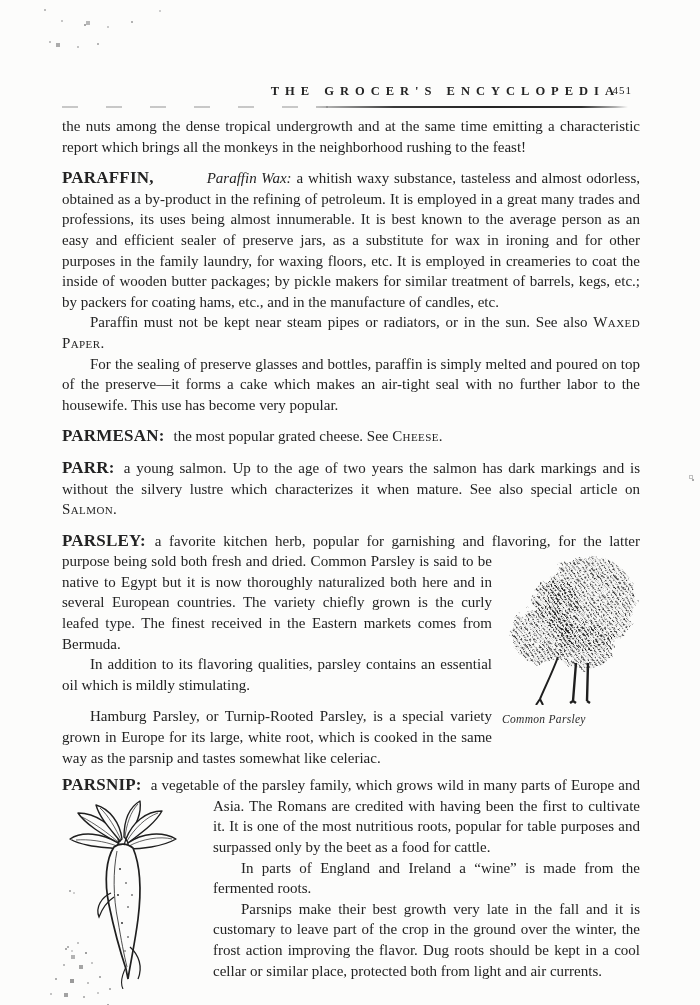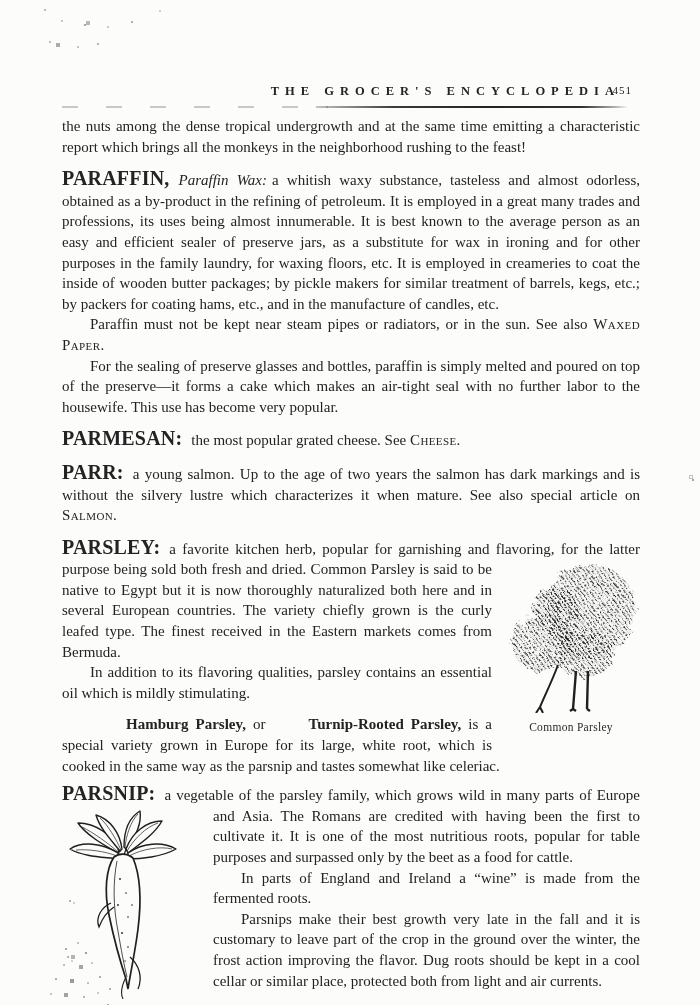--- a/index.html
+++ b/index.html
@@ -33,34 +33,34 @@
   }
   .header-rule::after {
     content:""; position:absolute; left:44%; top:0.5px; width:54%; height:2.2px;
     background:linear-gradient(90deg,rgba(90,90,90,.35),#3a3a3a 25%,#242424 55%,#2e2e2e 85%,rgba(90,90,90,.45) 96%,transparent);
   }
   
   p { margin:0; text-align:justify; font-size:15px; line-height:20.6px; }
   .gap    { margin-top:11px; }
   .gap-lg { margin-top:7px; }
   .indent { text-indent:28px; }
-  .headword { font-weight:bold; font-size:20px; letter-spacing:.2px; margin-right:9px;font-family:Liberation Serif, serif; }
-  .variant  { font-style:italic; margin-right:5px; }
+  .headword { font-weight:bold; font-size:17px; letter-spacing:.2px; margin-right:9px;font-family:Liberation Serif, serif; }
+  .variant  { font-style:italic; margin-right:5px;margin-left:44px; }
   .sc { font-variant:small-caps; letter-spacing:.4px; }
-  .bold { font-weight:bold;margin-left:36px; }
+  .bold { font-weight:normal; }
   
   .parsley-figure {
     float:right; width:138px; margin:2px 0 3px 10px; text-align:center;
   }
   .parsnip-figure {
     float:left; width:122px; margin:3px 29px 4px 0;
   }
   .figure-caption {
     display:block; font-size:11.5px; line-height:14px; margin-top:1px;
-    text-align:center; letter-spacing:.3px; color:#2a2a2a;
+    text-align:left; letter-spacing:.3px; color:#2a2a2a;font-style:italic;
   }
   .clear { clear:both; }
   
   .noise { position:absolute; width:2px; height:2px; background:transparent; }
   .noise-top-left { left:30px; top:6px;
     box-shadow: 14px 3px 0 #bdbdbd, 31px 14px 0 #c6c6c6, 54px 18px 0 #a8a8a8,
       57px 16px 0 1px #b8b8b8, 77px 20px 0 #cacaca, 101px 15px 0 #b2b2b2,
       129px 4px 0 #cecece, 19px 35px 0 #c0c0c0, 27px 38px 0 1px #ababab,
       47px 40px 0 #c4c4c4, 67px 37px 0 #b6b6b6;
   }

